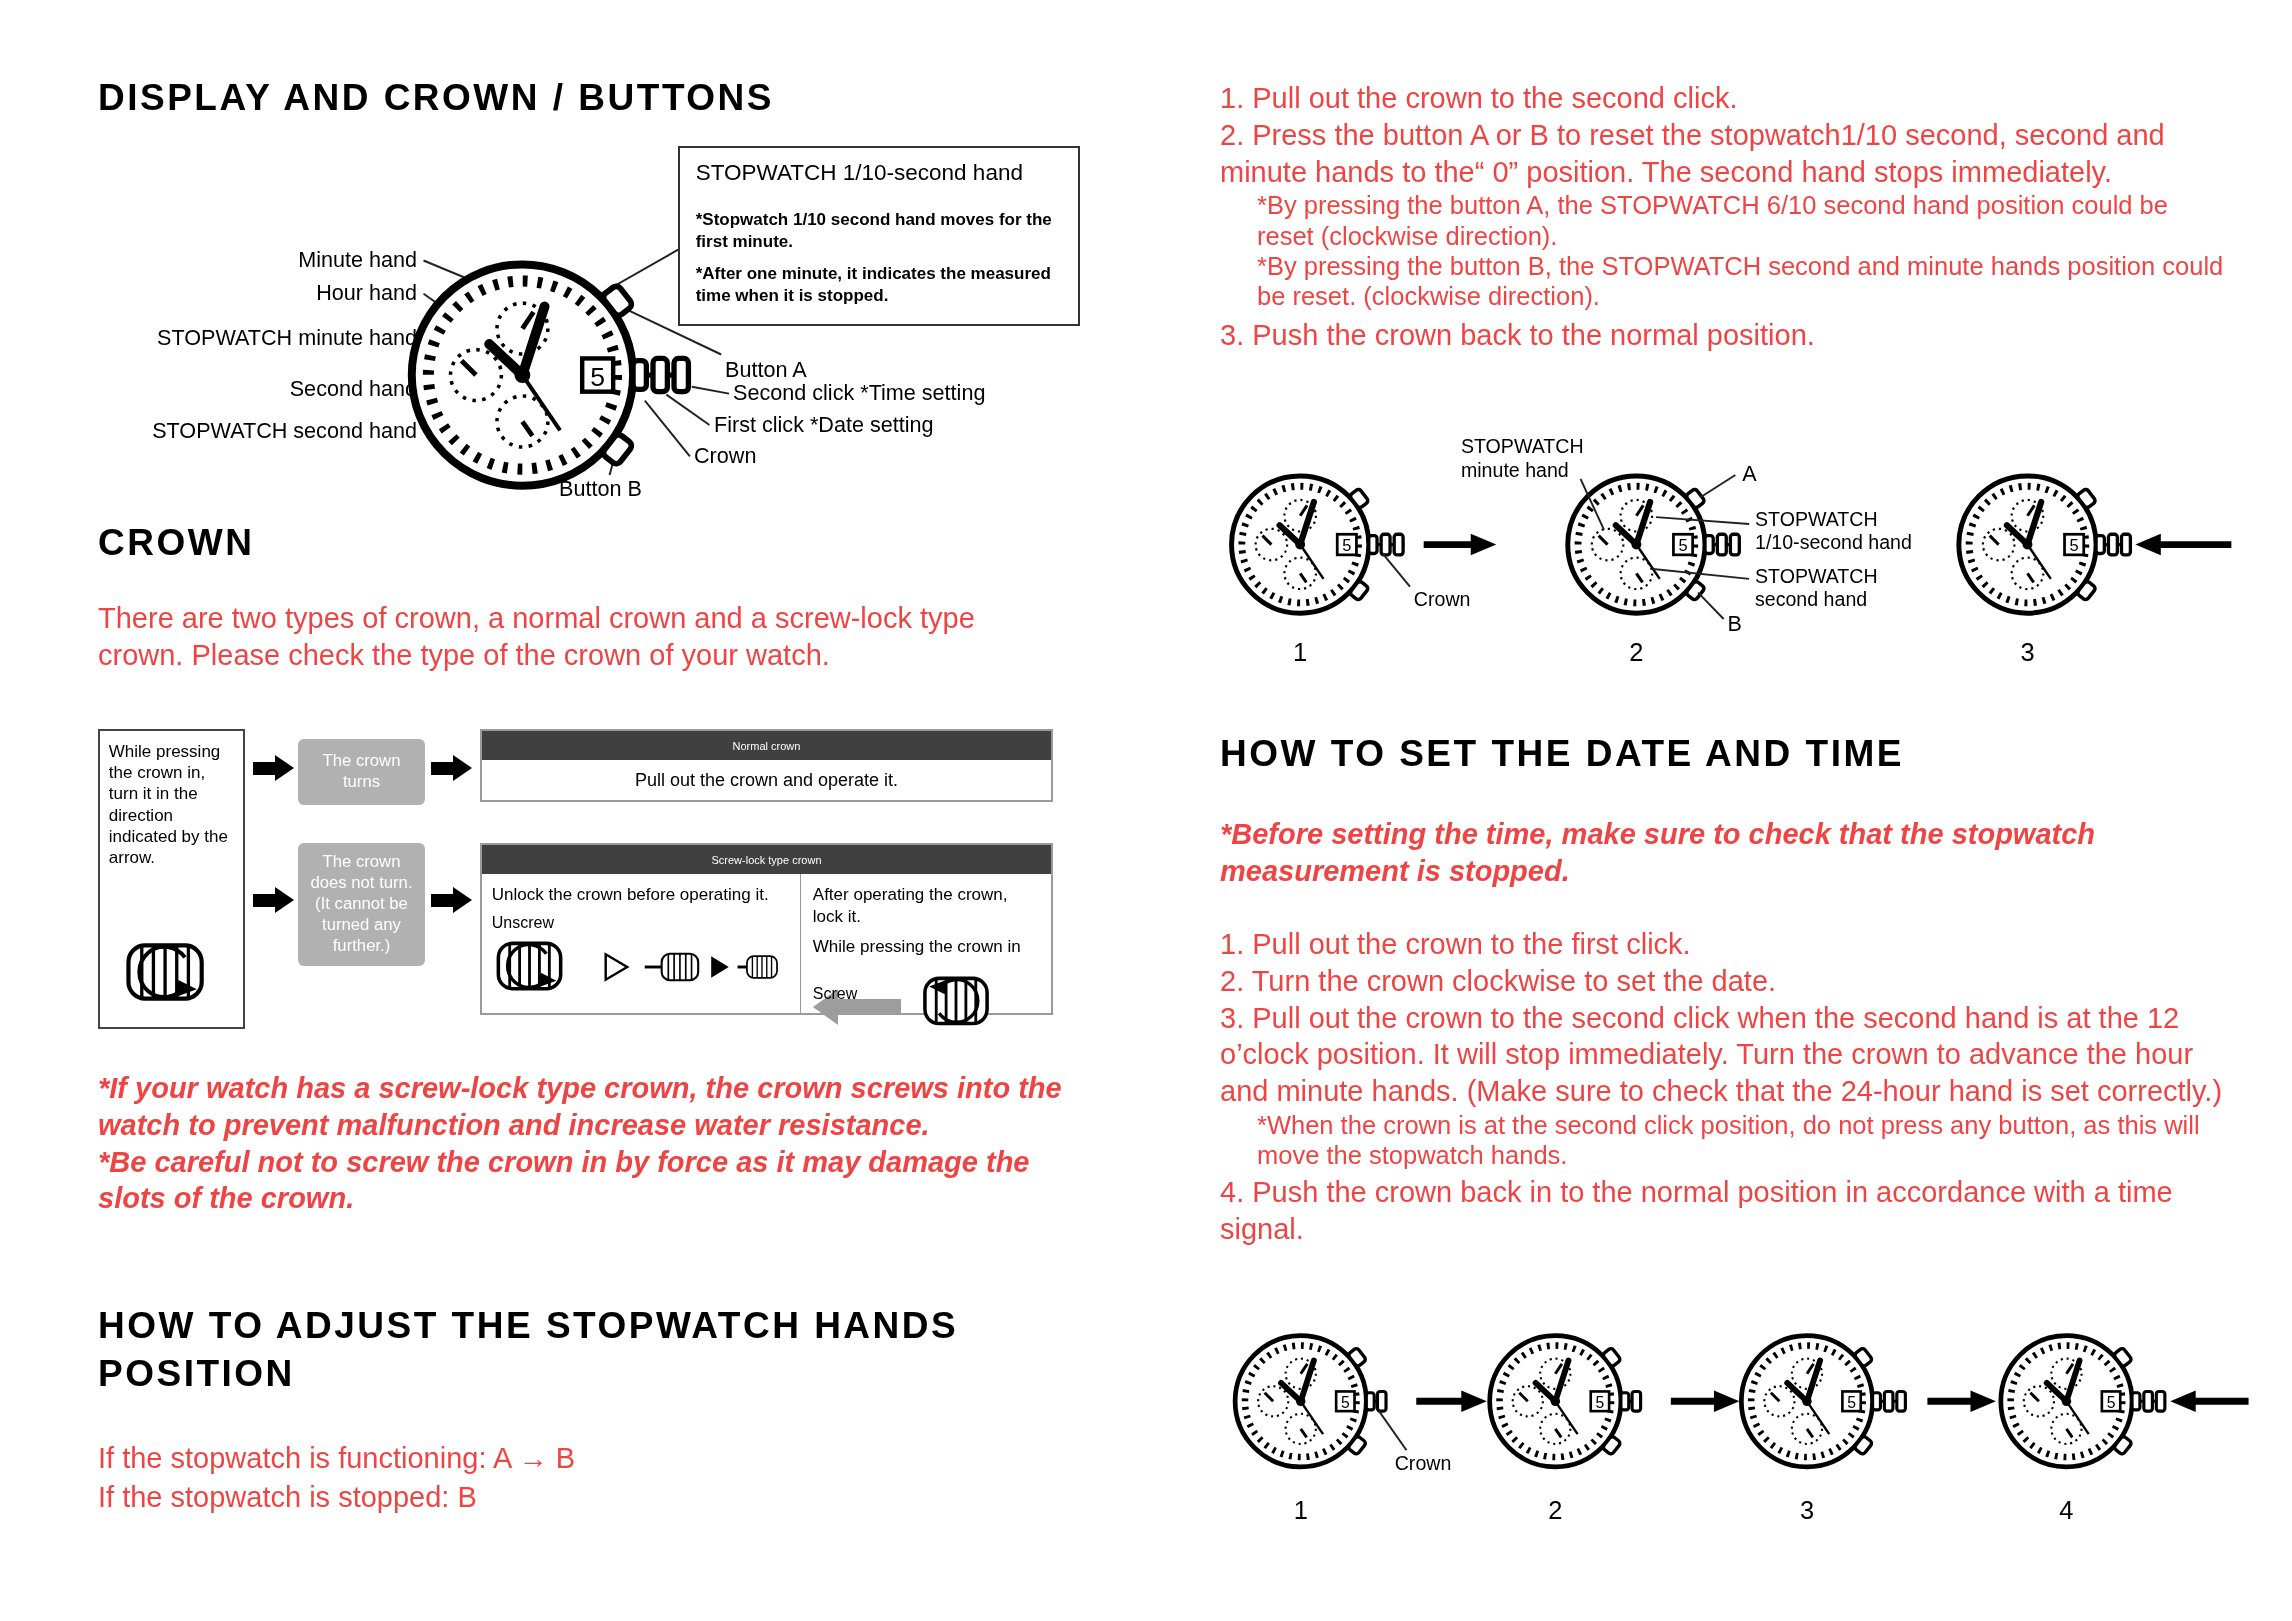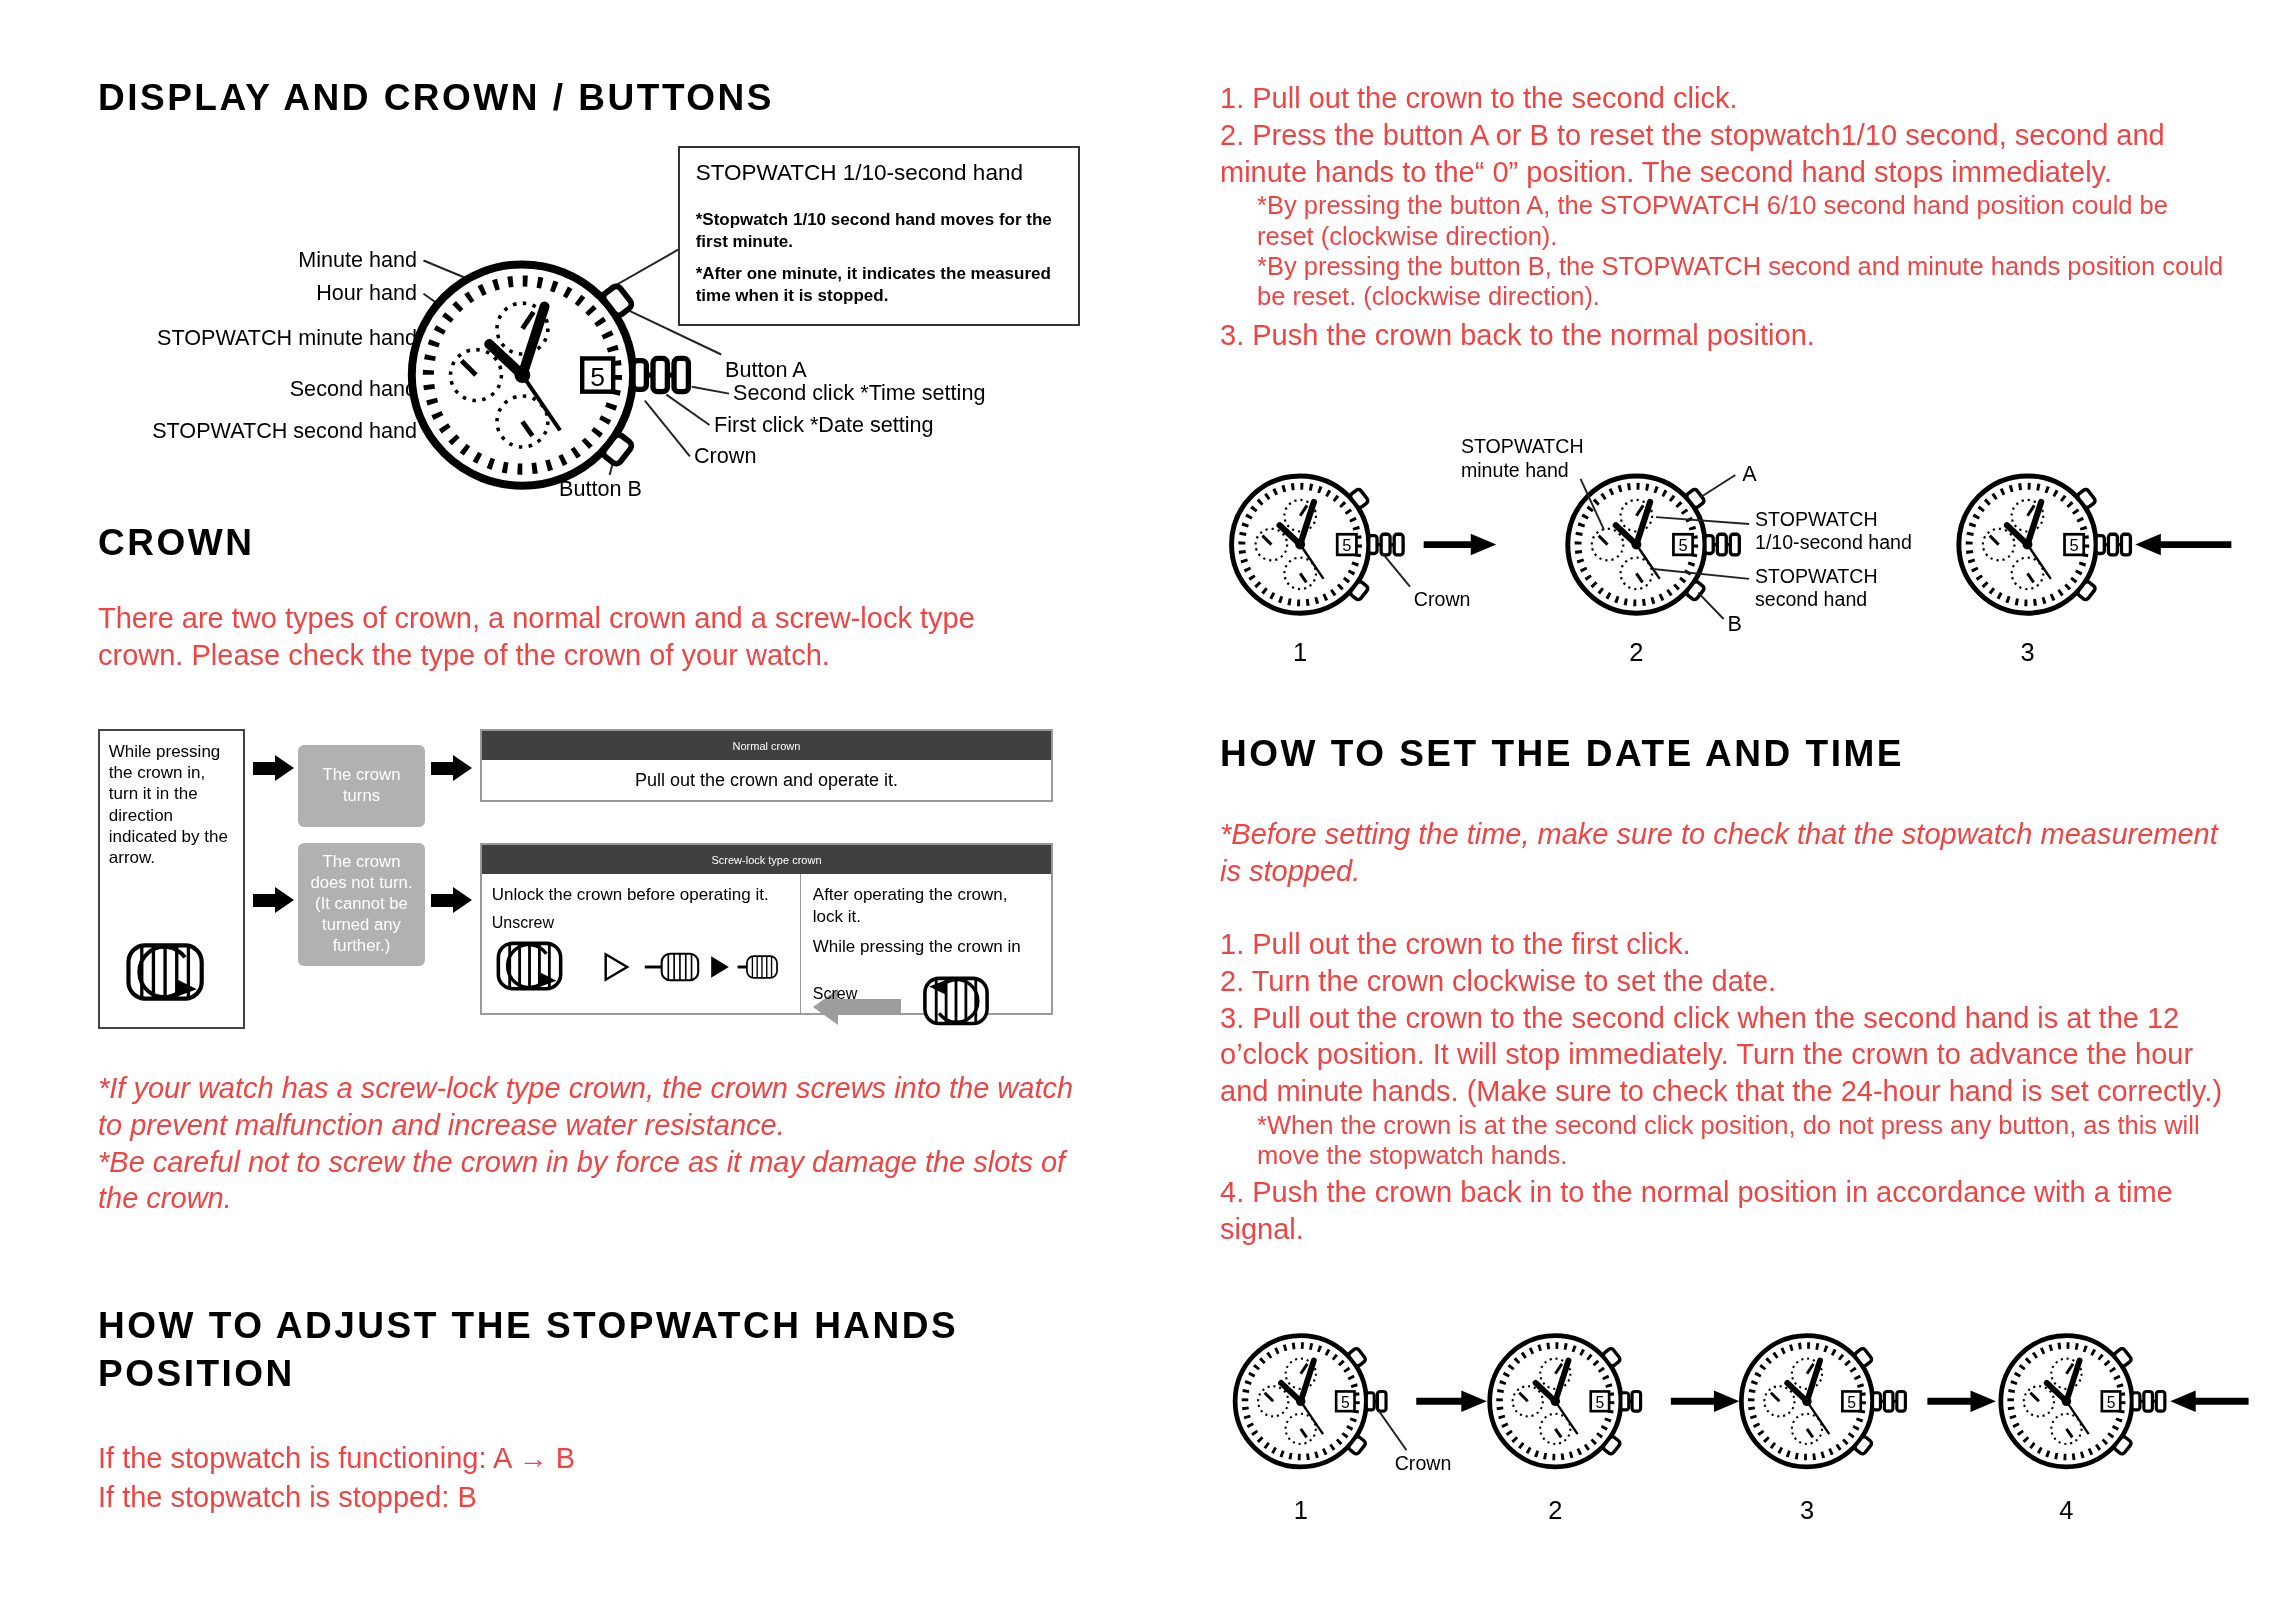--- a/index.html
+++ b/index.html
@@ -3,21 +3,21 @@
 <meta charset="utf-8">
 <style>
   *{margin:0;padding:0;box-sizing:border-box}
   html,body{background:#fff}
   .page{position:relative;width:2293px;height:1621px;background:#fff;color:#000;
         font-family:"Liberation Sans",sans-serif;overflow:hidden}
   h1.sec{position:absolute;font-size:37px;font-weight:bold;letter-spacing:2.5px;line-height:1.3;color:#000}
   .body-text{position:absolute;font-size:29px;line-height:1.27;color:#ef4444}
   .body-text p{margin:0}
   .subnote{font-size:25.5px;line-height:1.18;padding-left:37px;margin-top:4.9px}
-  .italic-note{font-style:italic;font-weight:normal}
+  .italic-note{font-style:italic;font-weight:bold}
   .lbl{position:absolute;font-size:21.6px;line-height:1.15;white-space:nowrap;color:#000}
   .lbl.r{text-align:right}
   svg text{font-family:"Liberation Sans",sans-serif;fill:#000}
   .diag{position:absolute}
   .diag > svg{position:absolute;left:0;top:0}
   
   .callout{position:absolute;border:2px solid #333;background:#fff;padding:11.8px 15.7px}
   .callout .ct{font-size:22.5px;margin-bottom:23px}
   .callout .cn{font-size:17px;font-weight:bold;line-height:1.3;margin-top:9.8px}
   
@@ -150,21 +150,21 @@
       <p>While pressing the crown in, turn it in the direction indicated by the arrow.</p>
       <svg width="118" height="94" viewBox="0 0 120 96" style="position:absolute;left:9.8px;bottom:9.8px">
         <use href="#crown-knob" transform="translate(56,50) scale(1.7)"></use>
         <use href="#rot-arrow" transform="translate(56,50) scale(1.35)"></use>
       </svg>
     </div>
 
     <div class="blockarrow" style="left:155px;top:35px;width:21.6px"></div>
     <div class="blockarrow" style="left:155px;top:167px;width:21.6px"></div>
 
-    <div class="fbox gray" style="left:200px;top:18px;width:127px;height:82px">
+    <div class="fbox gray" style="left:200px;top:12px;width:127px;height:66px">
       <span>The crown turns</span>
     </div>
     <div class="blockarrow" style="left:333px;top:35px;width:21.6px"></div>
 
     <div class="fbox gray" style="left:200px;top:116px;width:127px;height:123px">
       <span>The crown does not turn. (It cannot be turned any further.)</span>
     </div>
     <div class="blockarrow" style="left:333px;top:167px;width:21.6px"></div>
 
     <div class="resultbox" style="left:382px;top:2px;width:573px;height:73px">

